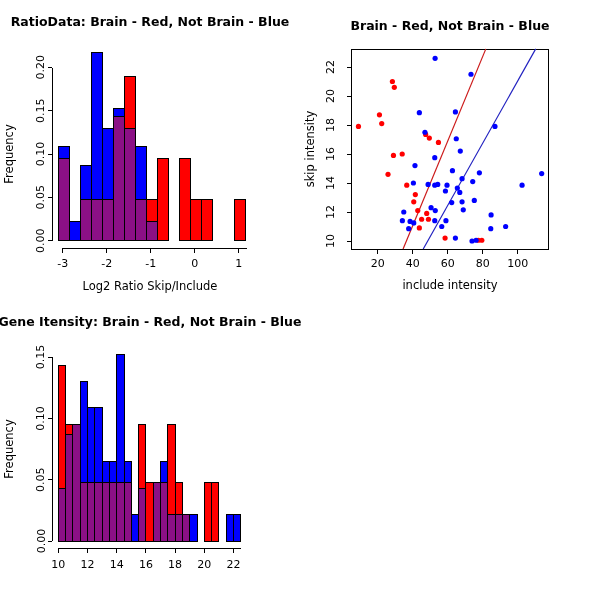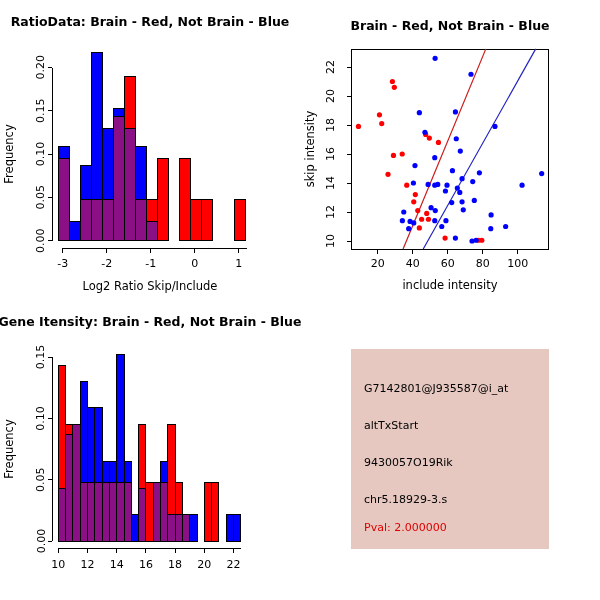--- a/index.html
+++ b/index.html
@@ -250,21 +250,14 @@
           <rect x="189.7" y="514.028" width="7.3" height="26.97199999999998" fill="#0000FF" class="bar"></rect>
           <rect x="204.3" y="482.152" width="7.3" height="58.84800000000001" fill="#FF0000" class="bar"></rect>
           <rect x="211.59999999999997" y="482.152" width="7.3" height="58.84800000000001" fill="#FF0000" class="bar"></rect>
           <rect x="226.2" y="514.028" width="7.3" height="26.97199999999998" fill="#0000FF" class="bar"></rect>
           <rect x="233.5" y="514.028" width="7.3" height="26.97199999999998" fill="#0000FF" class="bar"></rect>
         </g>
     </g>
 
   </svg>
 
-  <div class="info-panel" id="info-panel" style="background: rgb(230, 200, 192);">
-    <div class="info-line" style="top:33px">G7142801@J935587@i_at</div>
-    <div class="info-line" style="top:70px">altTxStart</div>
-    <div class="info-line" style="top:107px">9430057O19Rik</div>
-    <div class="info-line" style="top:144px">chr5.18929-3.s</div>
-    <div class="info-line" id="pval-line" style="top: 172px; color: rgb(224, 0, 0);">Pval: 2.000000</div>
-  </div>
 
 </div>
 
 </body></html>

